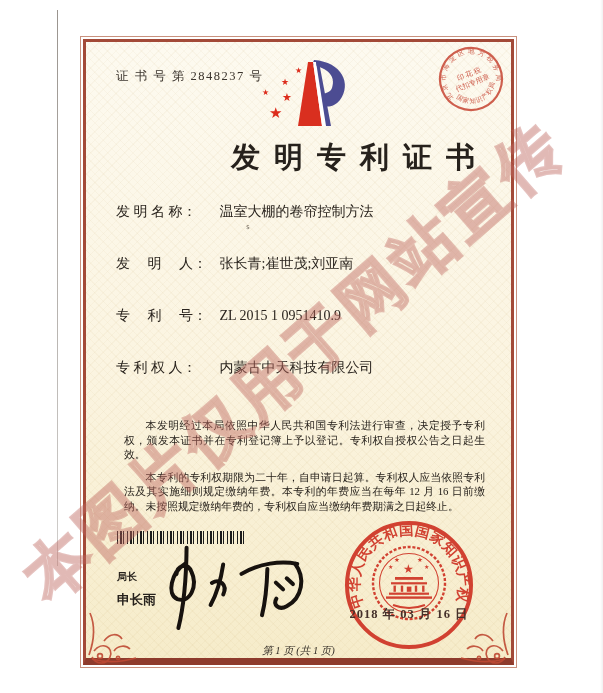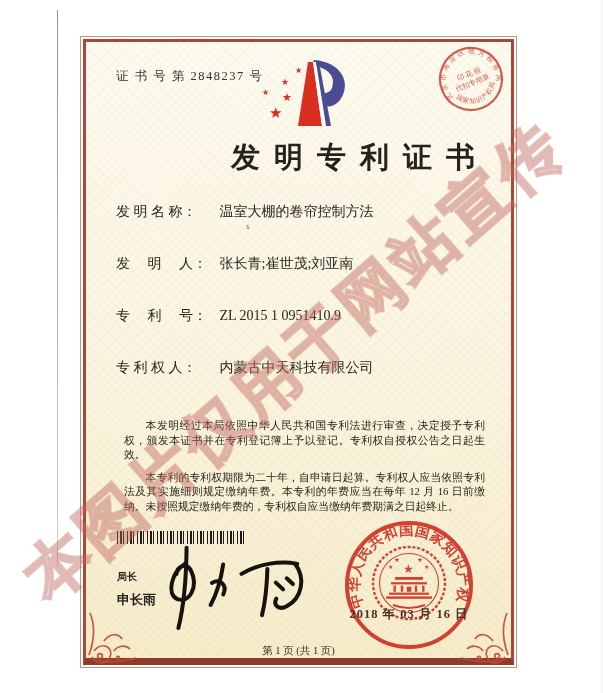--- a/index.html
+++ b/index.html
@@ -46,21 +46,21 @@
                   font-family:"Liberation Sans","DejaVu Sans",sans-serif;color:#26211c;}
   .director-name{position:absolute;left:117px;top:591px;font-size:13px;font-weight:600;
                  font-family:"Liberation Sans","DejaVu Sans",sans-serif;color:#26211c;}
   .signature{position:absolute;left:150px;top:540px;width:175px;height:95px;transform:rotate(-2deg);}
   
   .big-seal{position:absolute;left:341px;top:517px;width:136px;height:136px;opacity:.93;}
   .big-seal text{fill:#cf3526;font-family:"Liberation Serif",serif;}
   .seal-date{position:absolute;left:341px;top:606px;width:136px;text-align:center;
              font-size:12.5px;font-weight:bold;letter-spacing:1px;color:#45302a;}
   .page-num{position:absolute;left:80px;top:644px;width:437px;text-align:center;
-            font-size:10.5px;color:#332d26;}
+            font-size:10.5px;color:#332d26;font-style:italic;}
   
   .flourish{position:absolute;width:56px;height:58px;}
   .flourish.bl{left:84px;top:607px;}
   .flourish.br{left:457px;top:607px;transform:scaleX(-1);}
   
   .watermark{position:absolute;left:35px;top:552px;height:72px;line-height:72px;
              transform:rotate(-41deg);transform-origin:0 50%;
              font-size:64px;font-weight:bold;letter-spacing:5px;white-space:nowrap;
              color:rgba(200,130,120,0.10);-webkit-text-stroke:2.5px rgba(190,100,92,0.40);
              pointer-events:none;}

